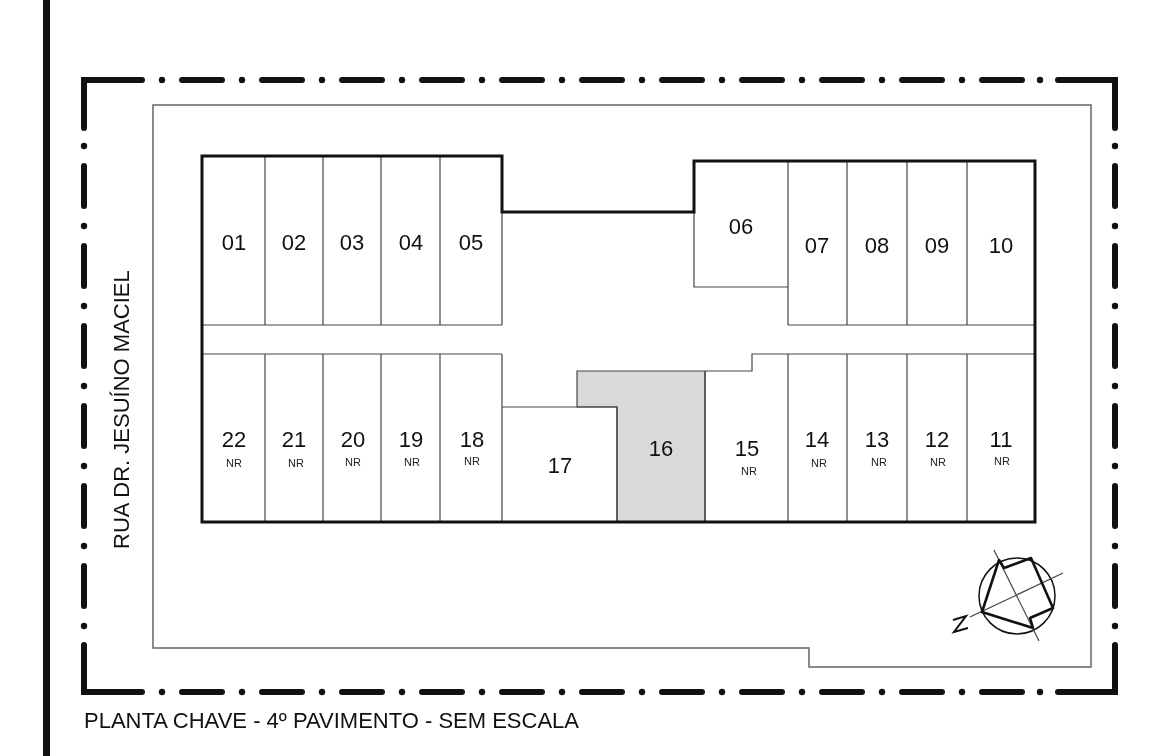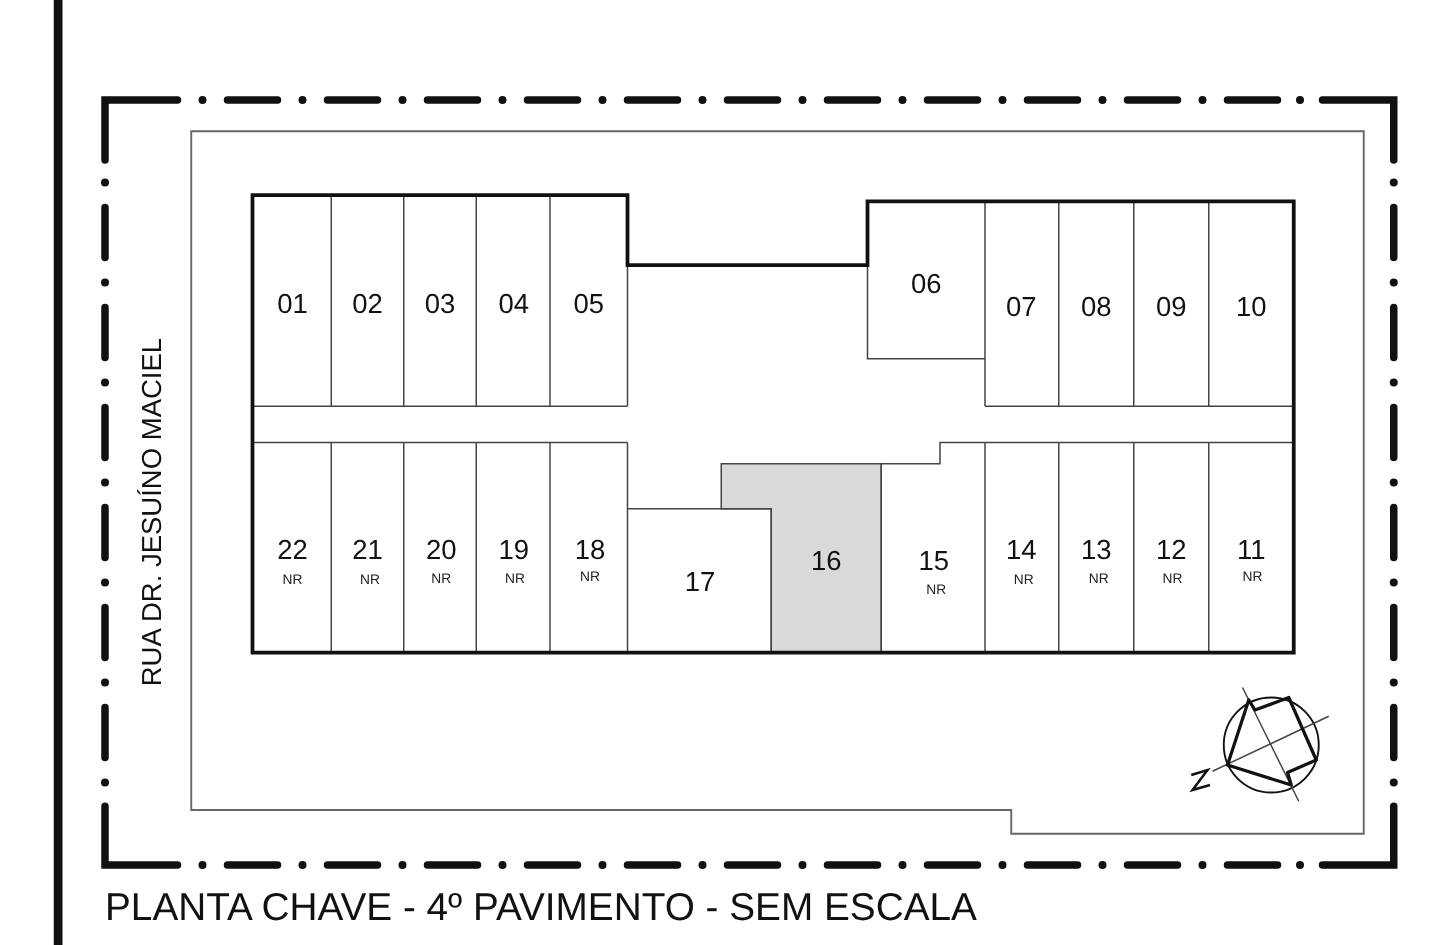--- a/index.html
+++ b/index.html
@@ -1,21 +1,21 @@
 <!DOCTYPE html>
 <html><head>
   <meta charset="utf-8">
   <style>
     html, body { margin: 0; padding: 0; background: #ffffff; }
     body { width: 1154px; height: 756px; position: relative; overflow: hidden; font-family: "Liberation Sans", sans-serif; }
     svg { position: absolute; left: 0; top: 0; }
     .unit-num { font-family: "Liberation Sans", sans-serif; font-size: 22px; fill: #111; text-anchor: middle; }
     .unit-tag { font-family: "Liberation Sans", sans-serif; font-size: 11px; fill: #222; text-anchor: middle; }
     .street { font-family: "Liberation Sans", sans-serif; font-size: 22px; fill: #111; }
-    .title { position: absolute; left: 84px; top: 708px; font-size: 31px; color: #111; white-space: nowrap; letter-spacing: 0px; }
+    .title { position: absolute; left: 84px; top: 708px; font-size: 22px; color: #111; white-space: nowrap; letter-spacing: 0px; }
   </style>
 </head>
 <body>
 
 <svg width="1154" height="756" viewBox="0 0 1154 756">
 
   <rect x="43" y="0" width="7" height="756" fill="#111"></rect>
 
   <g stroke="#111" stroke-width="6" stroke-linecap="round" fill="none">
     <path d="M84 128 L84 80 L142 80"></path>

